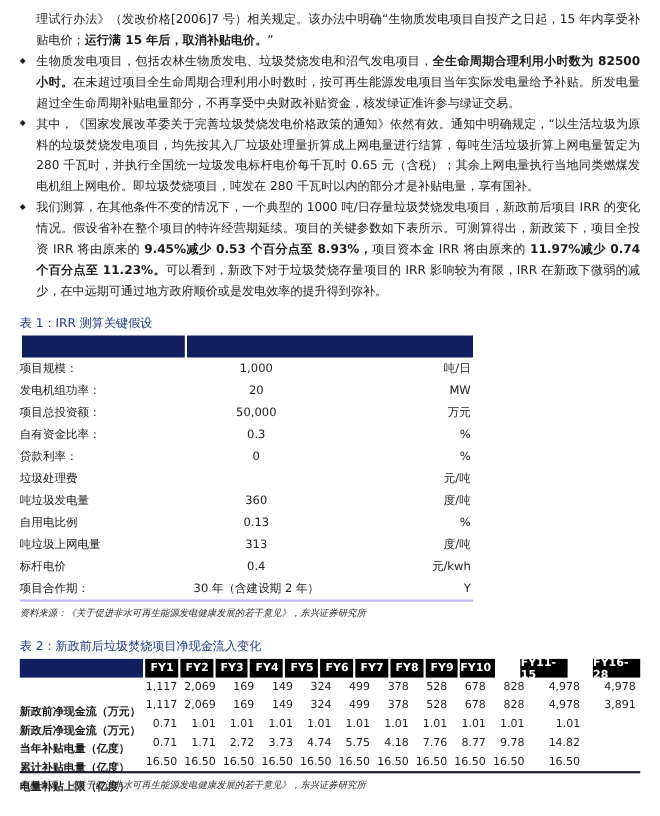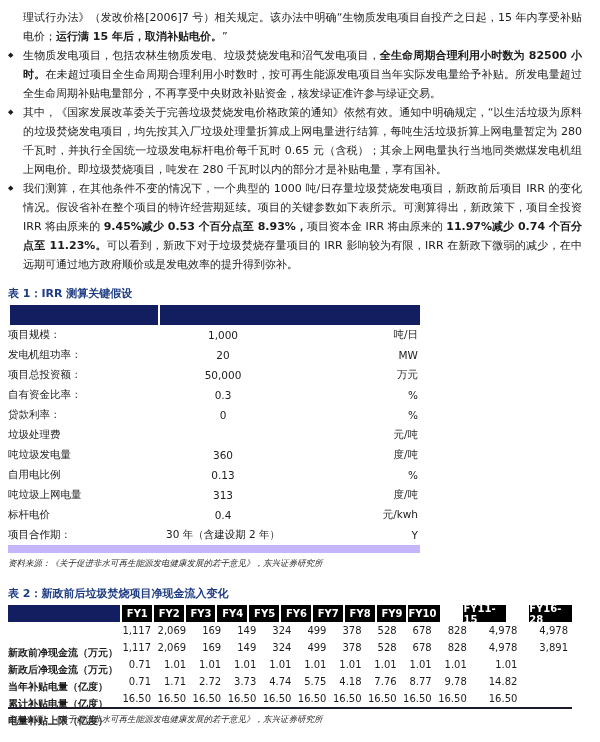--- a/index.html
+++ b/index.html
@@ -1,38 +1,38 @@
 <!DOCTYPE html>
 <html><head>
 <meta charset="utf-8">
 <style>
   html,body{margin:0;padding:0;background:#fff;}
   .page{
     position:relative;width:600px;height:742px;box-sizing:border-box;
-    padding:8px 18px 0 8px;background:#ffffff;overflow:hidden;
+    padding:8px 18px 0 18px;background:#ffffff;overflow:hidden;
     font-family:"DejaVu Sans",sans-serif;color:#1c1c1c;
   }
   
   .body-block{font-size:11px;line-height:19px;text-align:justify;}
   .cont-para{margin-left:15px;}
   .bullet-item{display:flex;}
   .bullet-glyph{flex:0 0 15px;font-size:7px;line-height:19px;color:#1c1c1c;}
   .bullet-body{flex:1;text-align:justify;}
   .b{font-weight:bold;}
   
-  .tbl-title{font-size:11px;font-weight:bold;color:#1e3c82;margin-bottom:4px;}
+  .tbl-title{font-size:11px;font-weight:normal;color:#1e3c82;margin-bottom:4px;}
   
   .t1{width:412px;margin-top:12px;}
   .t1-header{display:flex;height:20px;background:#fff;}
   .t1h-cell{background:#121e5f;color:#ffffff;font-weight:bold;font-size:11px;
     display:flex;align-items:center;padding:0 8px;box-sizing:border-box;}
   .t1h-1{flex:0 0 32%;}
   .t1h-2{flex:0 0 36%;margin-left:2px;}
   .t1h-3{flex:1;margin-left:2px;}
-  .t1-body{border-bottom:8px solid #c4b5fd;}
+  .t1-body{border-bottom:2px solid #c4b5fd;}
   .t1-row{display:flex;height:20px;align-items:center;font-size:10.5px;}
   .t1-label{flex:0 0 140px;text-align:left;}
   .t1-value{flex:0 0 150px;text-align:center;}
   .t1-unit{flex:1;text-align:right;padding-right:2px;}
   
   .t2{width:564px;margin-top:16px;}
   .t2-header{display:flex;height:17px;}
   .t2h-label{flex:0 0 112px;background:#121e5f;}
   .t2h-cell{flex:1;background:#000000;margin-left:2px;color:#fff;font-weight:bold;
     font-size:10px;display:flex;align-items:center;justify-content:flex-end;

